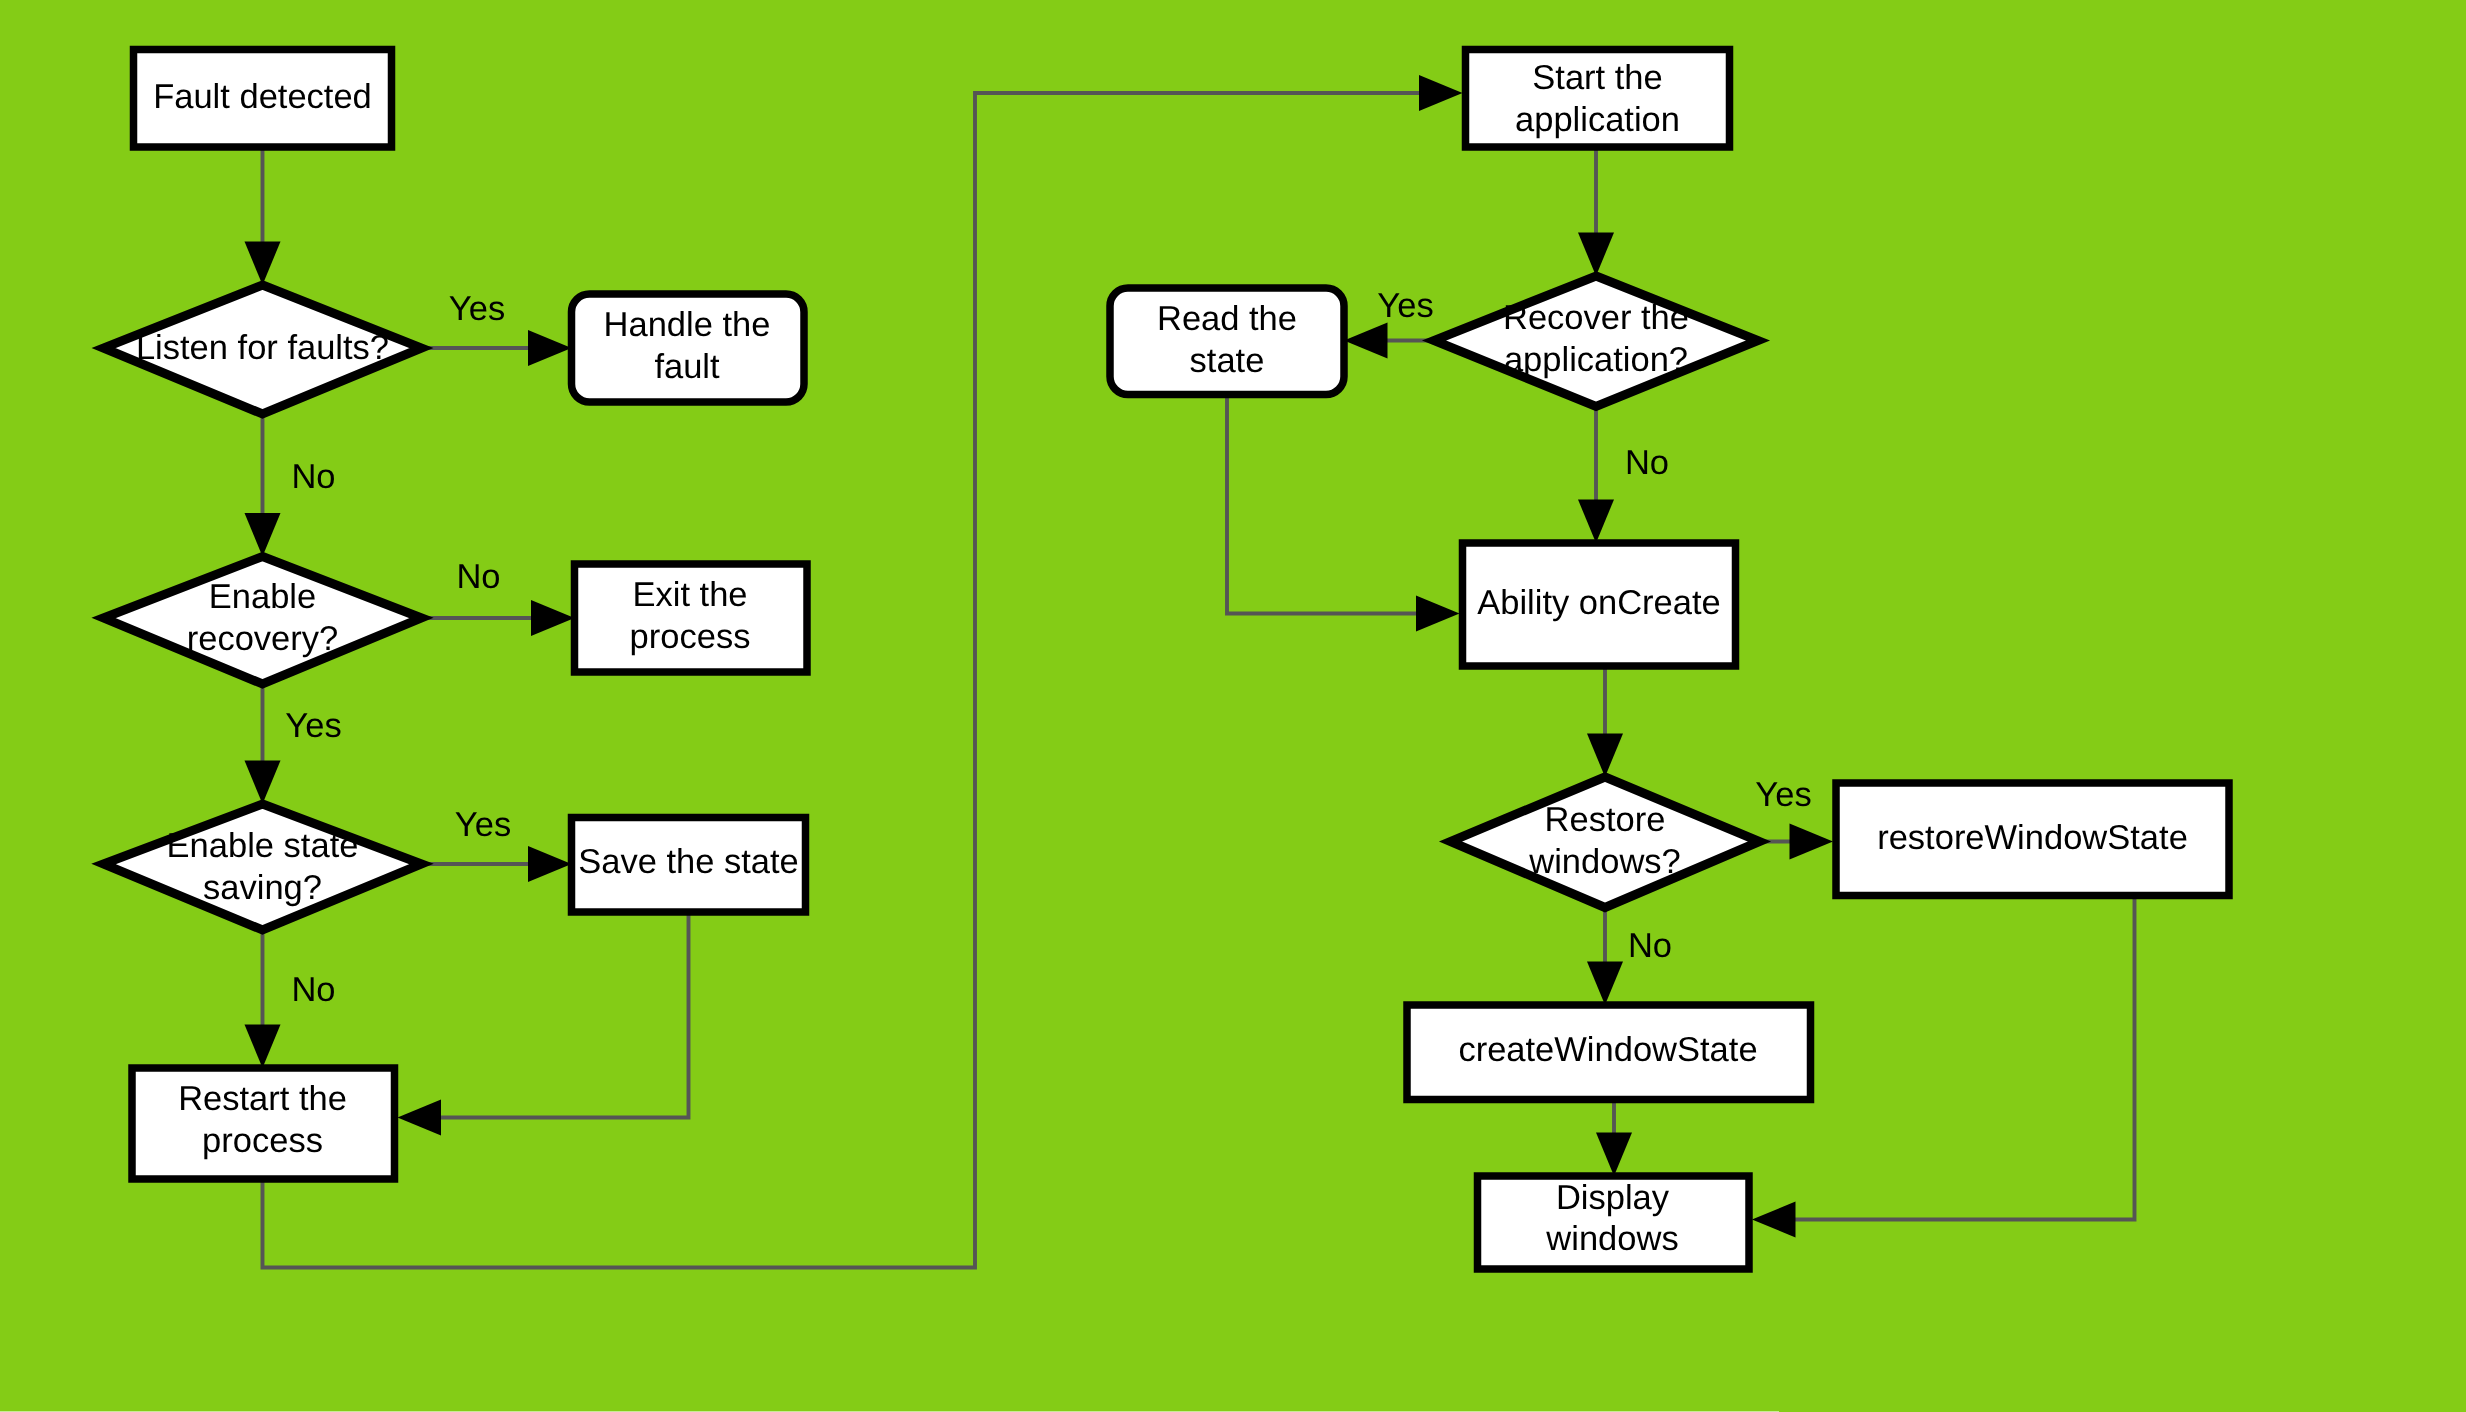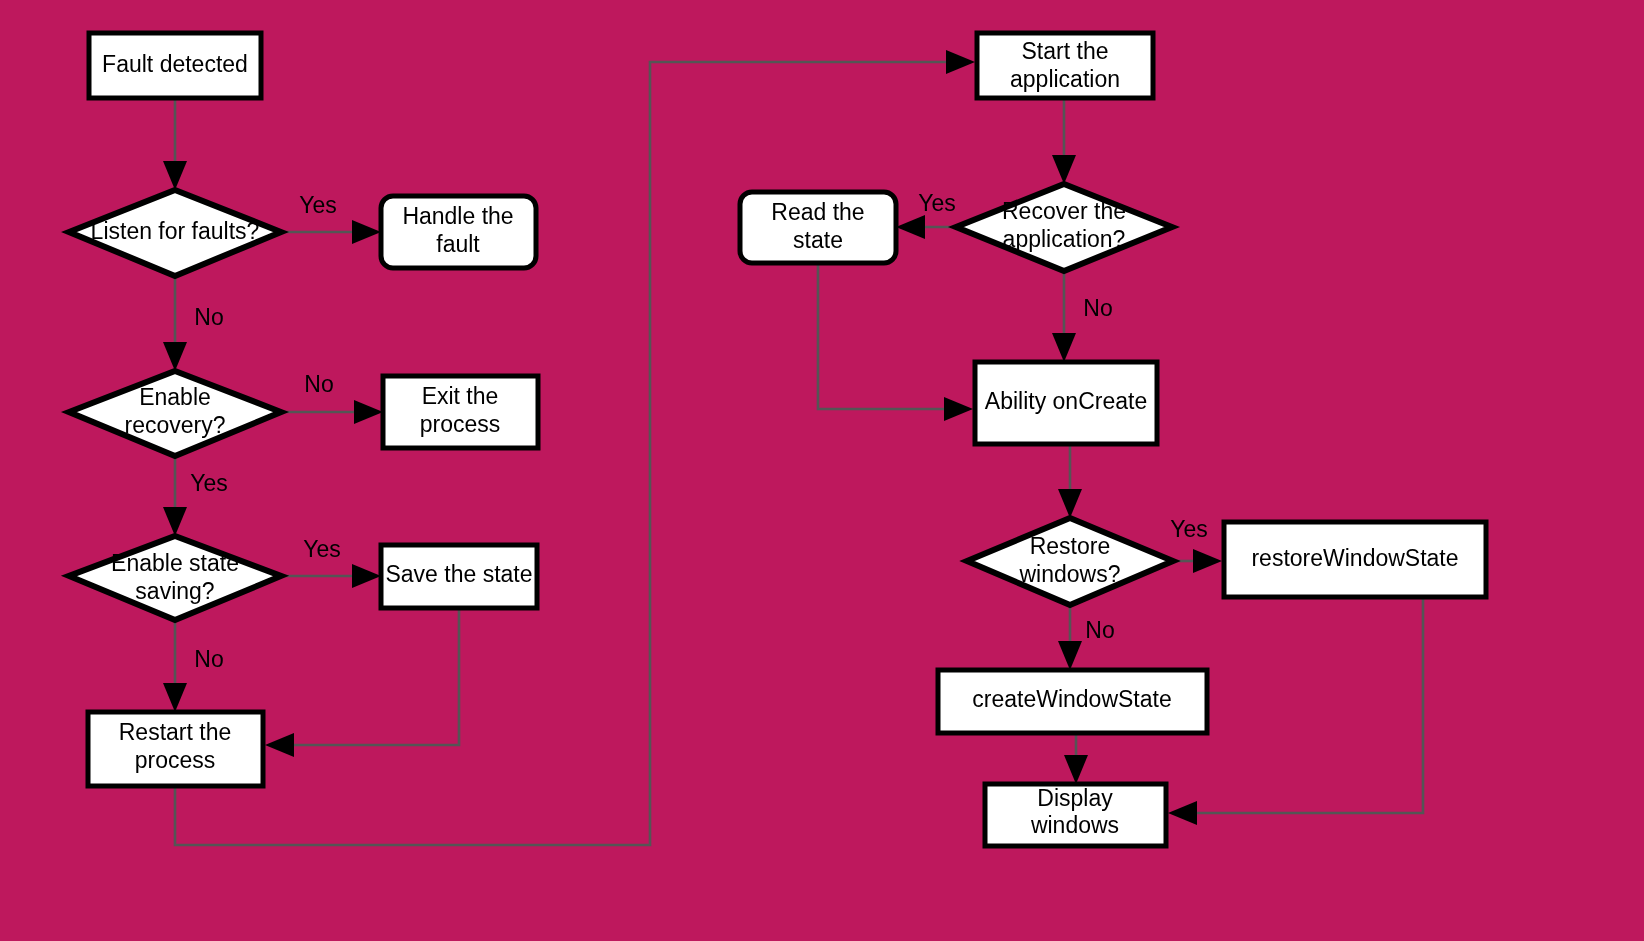--- a/index.html
+++ b/index.html
@@ -4,21 +4,21 @@
 <style>
   html, body {
     margin: 0;
     padding: 0;
     background: #ffffff;
   }
   #canvas-root {
     position: relative;
     width: 1644px;
     height: 941px;
-    background: #be185d;
+    background: #84cc16;
     font-family: "Liberation Sans", sans-serif;
     overflow: hidden;
   }
   svg#flow {
     position: absolute;
     left: 0;
     top: 0;
     width: 1644px;
     height: 941px;
   }

